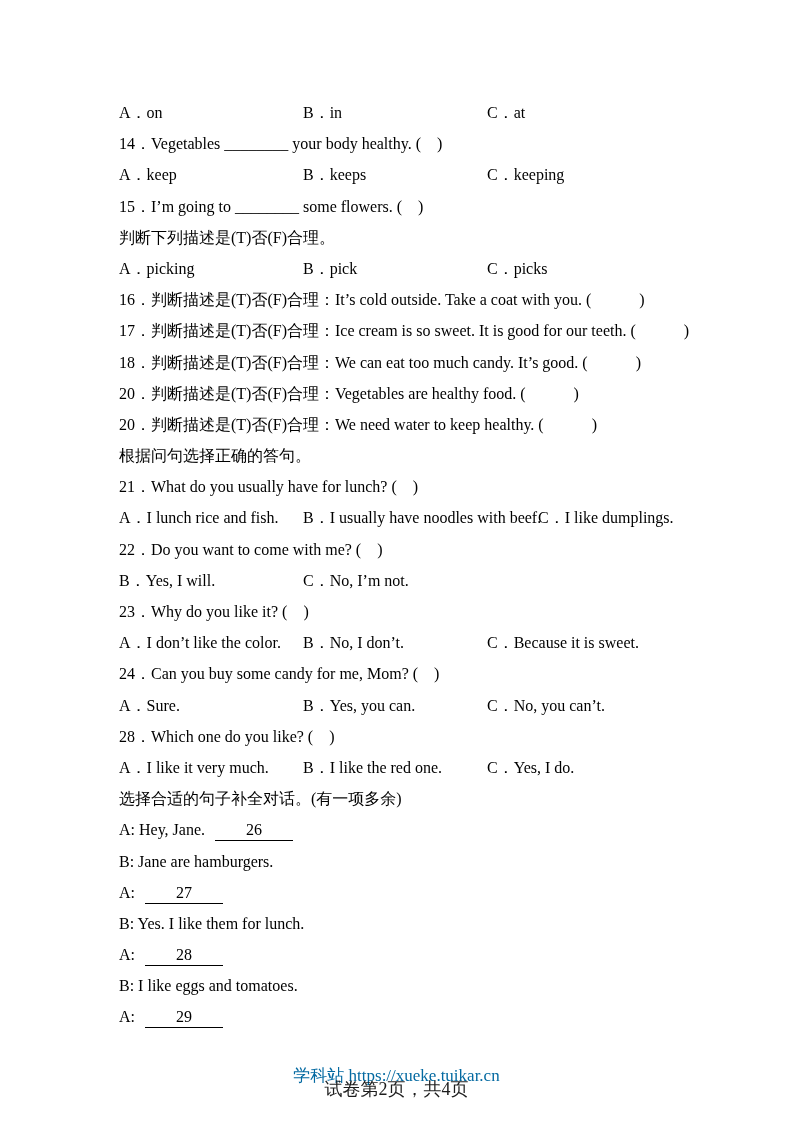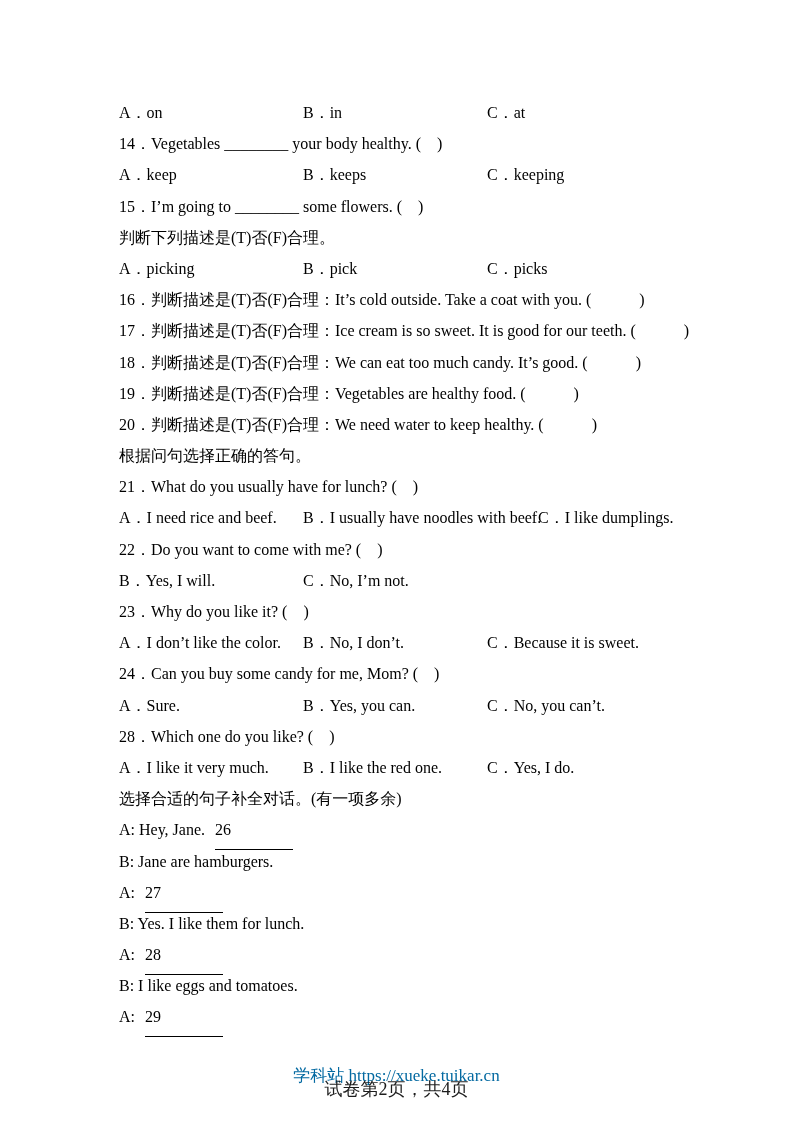--- a/index.html
+++ b/index.html
@@ -27,24 +27,24 @@
   }
   .opts { display: flex; }
   .o1 { width: 184px; }
   .o2 { width: 184px; }
   .o2.wide { width: 235px; }
   .o3 { flex: 1; }
   .numblank {
     display: inline-block;
     width: 78px;
     margin-left: 10px;
-    text-align: left;
+    text-align: center;
     border-bottom: 1px solid #000;
     line-height: 19px;
-    padding-bottom: 10px;
+    padding-bottom: 1px;
   }
   .watermark {
     position: absolute;
     top: 1064px;
     left: 0;
     width: 100%;
     text-align: center;
     font-family: Liberation Serif, serif;
     font-size: 17px;
     color: #0369a1;
@@ -71,27 +71,27 @@
     <div class="line"><span>14．Vegetables </span><span>________</span><span> your body healthy. (　)</span></div>
     <div class="line opts"><span class="o1">A．keep</span><span class="o2">B．keeps</span><span class="o3">C．keeping</span></div>
 
     <div class="line"><span>15．I’m going to </span><span>________</span><span> some flowers. (　)</span></div>
     <div class="line">判断下列描述是(T)否(F)合理。</div>
 
     <div class="line opts"><span class="o1">A．picking</span><span class="o2">B．pick</span><span class="o3">C．picks</span></div>
     <div class="line">16．判断描述是(T)否(F)合理：It’s cold outside. Take a coat with you. (　　　)</div>
     <div class="line">17．判断描述是(T)否(F)合理：Ice cream is so sweet. It is good for our teeth. (　　　)</div>
     <div class="line">18．判断描述是(T)否(F)合理：We can eat too much candy. It’s good. (　　　)</div>
-    <div class="line">19．判断描述是(T)否(F)合理：Vegetables are healthy food. (　　　)</div>
+    <div class="line">20．判断描述是(T)否(F)合理：Vegetables are healthy food. (　　　)</div>
     <div class="line">20．判断描述是(T)否(F)合理：We need water to keep healthy. (　　　)</div>
 
     <div class="line">根据问句选择正确的答句。</div>
 
     <div class="line">21．What do you usually have for lunch? (　)</div>
-    <div class="line opts"><span class="o1">A．I need rice and beef.</span><span class="o2 wide">B．I usually have noodles with beef.</span><span class="o3">C．I like dumplings.</span></div>
+    <div class="line opts"><span class="o1">A．I lunch rice and fish.</span><span class="o2 wide">B．I usually have noodles with beef.</span><span class="o3">C．I like dumplings.</span></div>
 
     <div class="line">22．Do you want to come with me? (　)</div>
     <div class="line opts"><span class="o2">B．Yes, I will.</span><span class="o3">C．No, I’m not.</span></div>
 
     <div class="line">23．Why do you like it? (　)</div>
     <div class="line opts"><span class="o1">A．I don’t like the color.</span><span class="o2">B．No, I don’t.</span><span class="o3">C．Because it is sweet.</span></div>
 
     <div class="line">24．Can you buy some candy for me, Mom? (　)</div>
     <div class="line opts"><span class="o1">A．Sure.</span><span class="o2">B．Yes, you can.</span><span class="o3">C．No, you can’t.</span></div>
 

